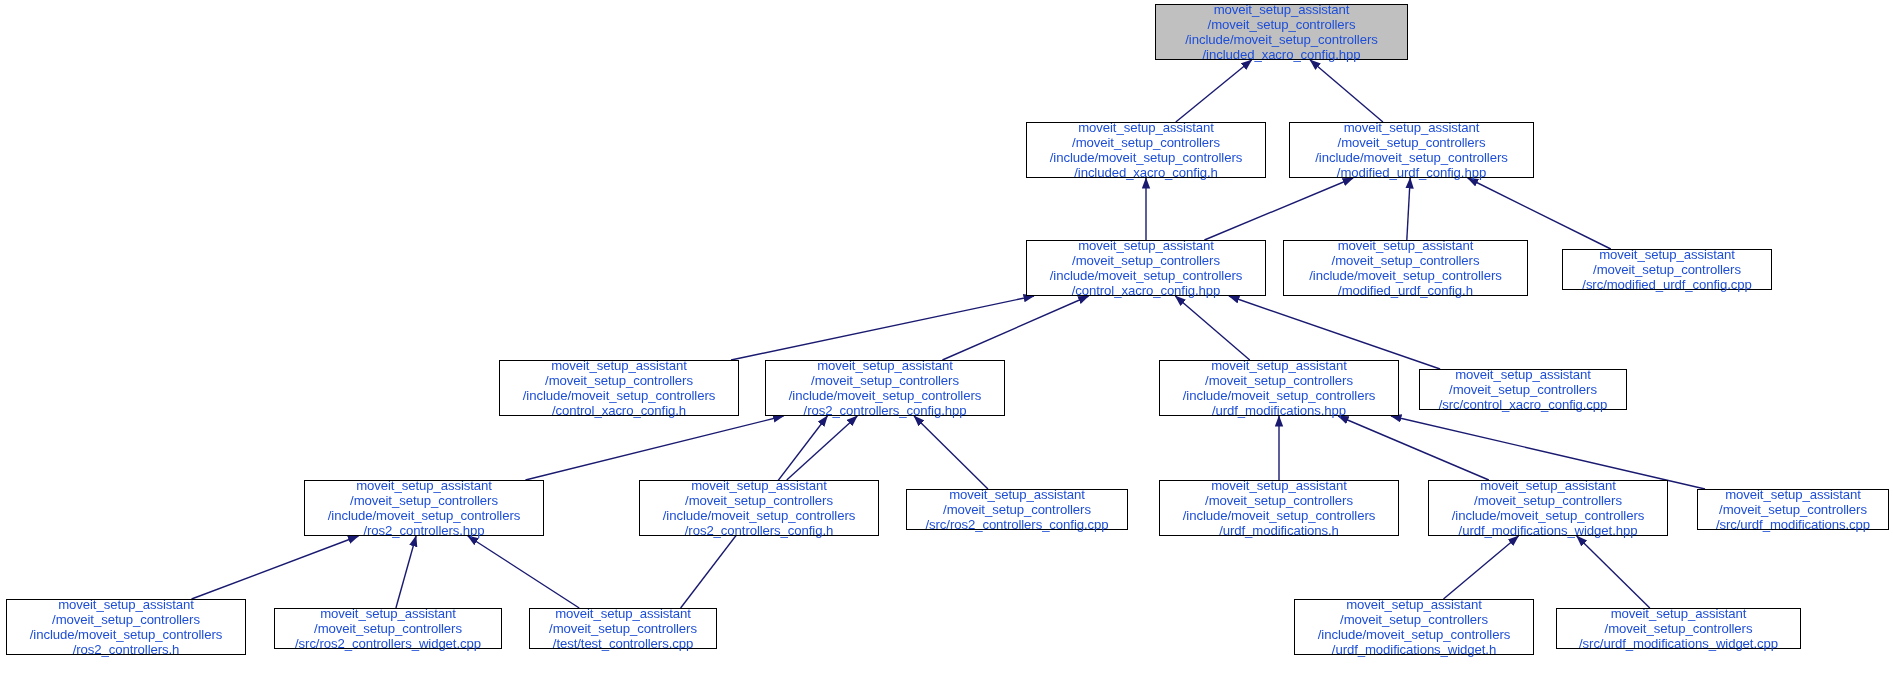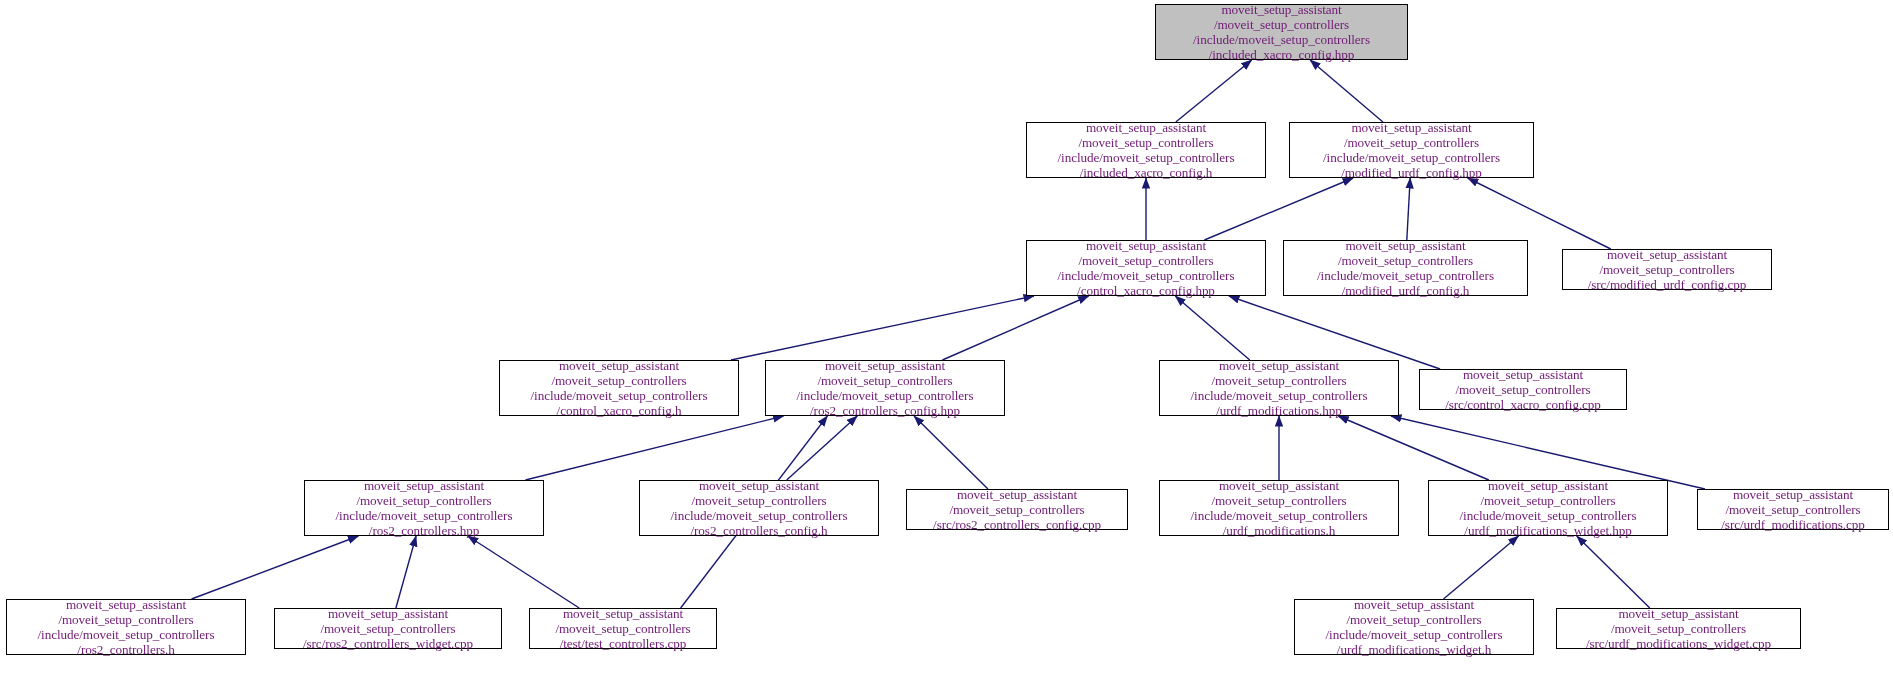--- a/index.html
+++ b/index.html
@@ -22,31 +22,30 @@
     top: 0;
     width: 1893px;
     height: 675px;
     pointer-events: none;
   }
   .graph-node {
     position: absolute;
     box-sizing: border-box;
     border: 1px solid #000000;
     background: #ffffff;
-    color: #701a75;
+    color: #1d4ed8;
     font-size: 13.2px;
     line-height: 15.2px;
     text-align: center;
     white-space: pre;
     display: flex;
     align-items: center;
     justify-content: center;
     letter-spacing: -0.1px;
     z-index: 2;
-    font-family: Liberation Serif, serif;
   }
   .graph-node.root {
     background: #c0c0c0;
     border: 1px solid #000000;
   }
   .graph-node .node-label {
     display: block;
     width: 100%;
     padding: 0 4px;
     box-sizing: border-box;

